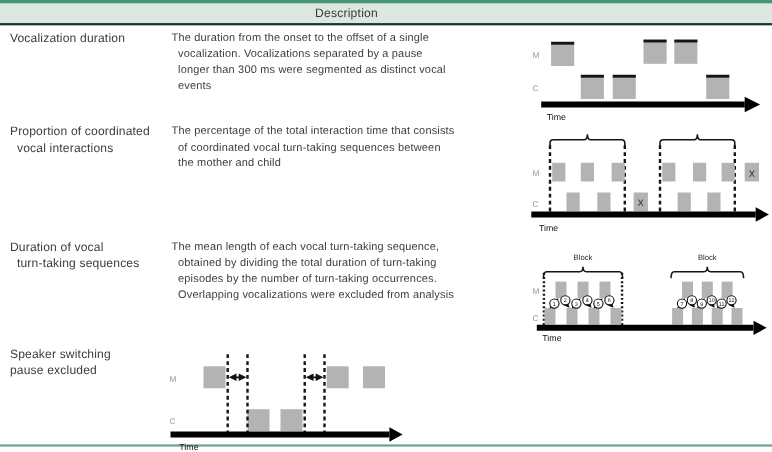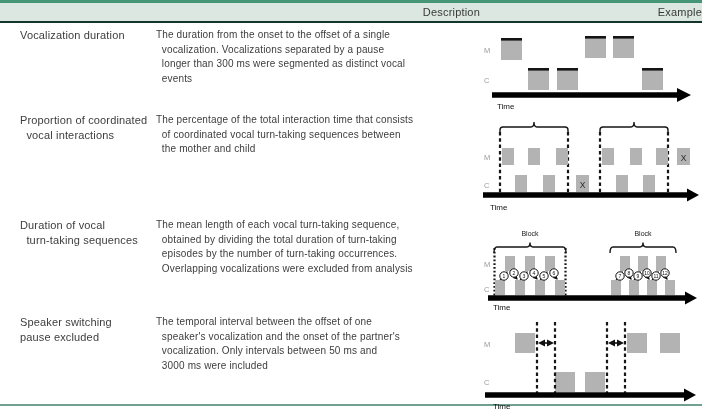--- a/index.html
+++ b/index.html
@@ -7,26 +7,26 @@
     position:relative;width:702px;height:411px;background:#fff;
     font-family:"Liberation Sans",sans-serif;color:#3d3d3d;overflow:hidden;
   }
   .thead{
     display:grid;grid-template-columns:150px 330px 222px;
     height:18px;align-items:center;
     background:#dbe7e0;
     border-top:3px solid #459577;
     border-bottom:2px solid #14352b;
   }
-  .th{font-size:11px;color:#3a3a3a;text-align:right;letter-spacing:.2px;}
+  .th{font-size:11px;color:#3a3a3a;text-align:center;letter-spacing:.2px;}
   .trow{display:grid;grid-template-columns:150px 330px 222px;}
   .r1{height:85px}.r2{height:105px}.r3{height:97px}.r4{height:94px}
   .td{padding-top:5px;}
   .term{
-    padding-left:20px;font-size:11px;line-height:14.5px;
+    padding-left:9px;font-size:11px;line-height:14.5px;
     white-space:pre;letter-spacing:.15px;
   }
   .desc{
     padding-left:6px;font-size:10px;line-height:14.5px;
     white-space:pre;letter-spacing:.15px;
   }
   .ex{position:relative;}
   .ex svg{display:block;}
   .tbl-bottom{border-bottom:2px solid #6fa090;width:702px;}
   svg .bar{fill:#b3b3b3;}
@@ -45,21 +45,20 @@
   svg .circ{fill:#fff;stroke:#111;stroke-width:1;}
 </style>
 </head>
 <body>
 
 <div class="page">
 
   <div class="thead">
     <div class="th"></div>
     <div class="th">Description</div>
-    <div class="th">Example</div>
   </div>
 
   <div class="trow r1">
     <div class="td term">Vocalization duration</div>
     <div class="td desc">The duration from the onset to the offset of a single
   vocalization. Vocalizations separated by a pause
   longer than 300 ms were segmented as distinct vocal
   events</div>
     <div class="td ex">
       <svg width="222" height="82" viewBox="0 0 222 82">
@@ -230,24 +229,20 @@
           <polygon points="205,72.5 205,85.5 217,79" fill="#000"></polygon>
         </g>
         <text x="13" y="91" class="time">Time</text>
       </svg>
     </div>
   </div>
 
   <div class="trow r4">
     <div class="td term">Speaker switching
 pause excluded</div>
-    <div class="td desc">The temporal interval between the offset of one
-  speaker's vocalization and the onset of the partner's
-  vocalization. Only intervals between 50 ms and
-  3000 ms were included</div>
     <div class="td ex">
       <svg width="222" height="96" viewBox="0 0 222 96">
         <text x="4" y="32" class="spk">M</text>
         <text x="4" y="70" class="spk">C</text>
         <g>
           <rect class="bar" x="35" y="18" width="20" height="20"></rect>
           <rect class="bar" x="147" y="18" width="20" height="20"></rect>
           <rect class="bar" x="180" y="18" width="20" height="20"></rect>
         </g>
         <g>

